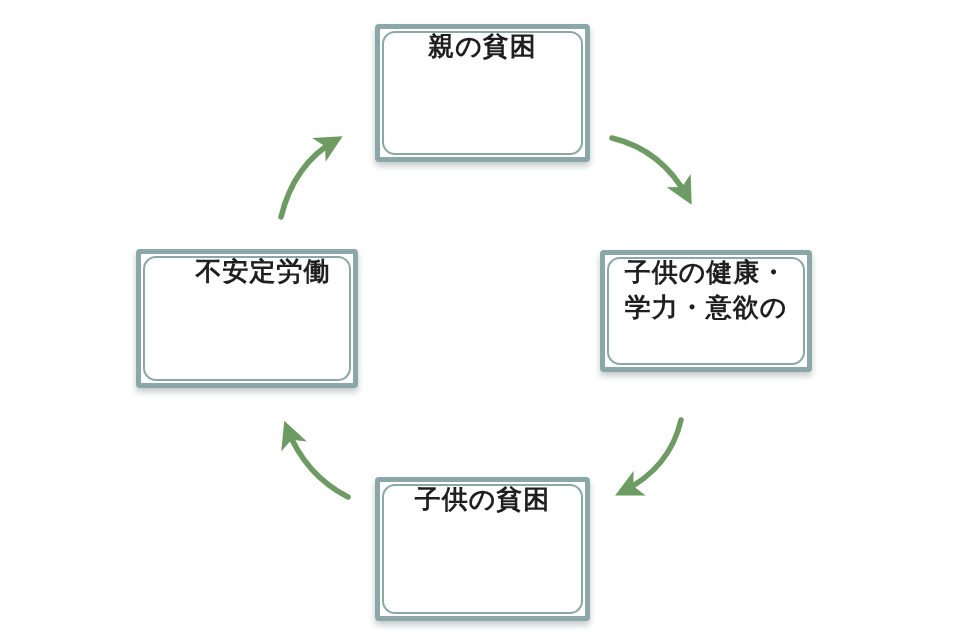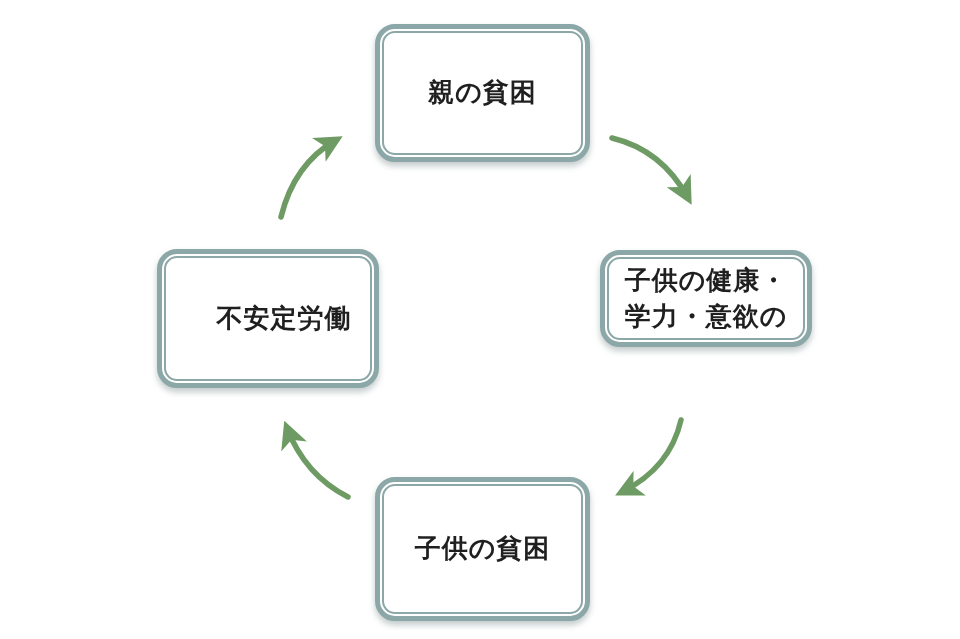--- a/index.html
+++ b/index.html
@@ -15,44 +15,44 @@
     font-family:"Liberation Sans","DejaVu Sans",sans-serif;
     width:960px;height:639px;overflow:hidden;
   }
   .canvas{
     position:relative;width:960px;height:639px;background:var(--background);
   }
   .node{
     position:absolute;
     background:var(--box-fill);
     border:5px solid var(--box-border);
-    border-radius:20px;
+    border-radius:4px;
     box-shadow:0 4px 6px rgba(105,122,122,0.40);
-    display:flex;align-items:center;justify-content:center;
+    display:flex;align-items:flex-start;justify-content:center;
     text-align:center;
   }
   .node::before{
     content:"";
     position:absolute;inset:2px;
     border:2px solid var(--box-border);
     border-radius:13px;
     pointer-events:none;
   }
   .node-label{
     color:var(--text);
     font-size:26px;
     font-weight:600;
     letter-spacing:1px;
     line-height:1.35;
   }
   .node-label .line{display:block;}
   .node-top   {left:375px;top:24px; width:215px;height:138px;}
-  .node-right {left:600px;top:250px;width:212px;height:97px;}
+  .node-right {left:600px;top:250px;width:212px;height:122px;}
   .node-bottom{left:375px;top:477px;width:215px;height:144px;}
-  .node-left  {left:157px;top:249px;width:222px;height:139px;padding-left:32px;}
+  .node-left  {left:136px;top:249px;width:222px;height:139px;padding-left:32px;}
   .arrow-layer{
     position:absolute;left:0;top:0;width:960px;height:639px;
     pointer-events:none;
   }
   .arrow-layer path.arrow{
     fill:none;
     stroke:var(--arrow);
     stroke-width:5.5;
     stroke-linecap:round;
   }

